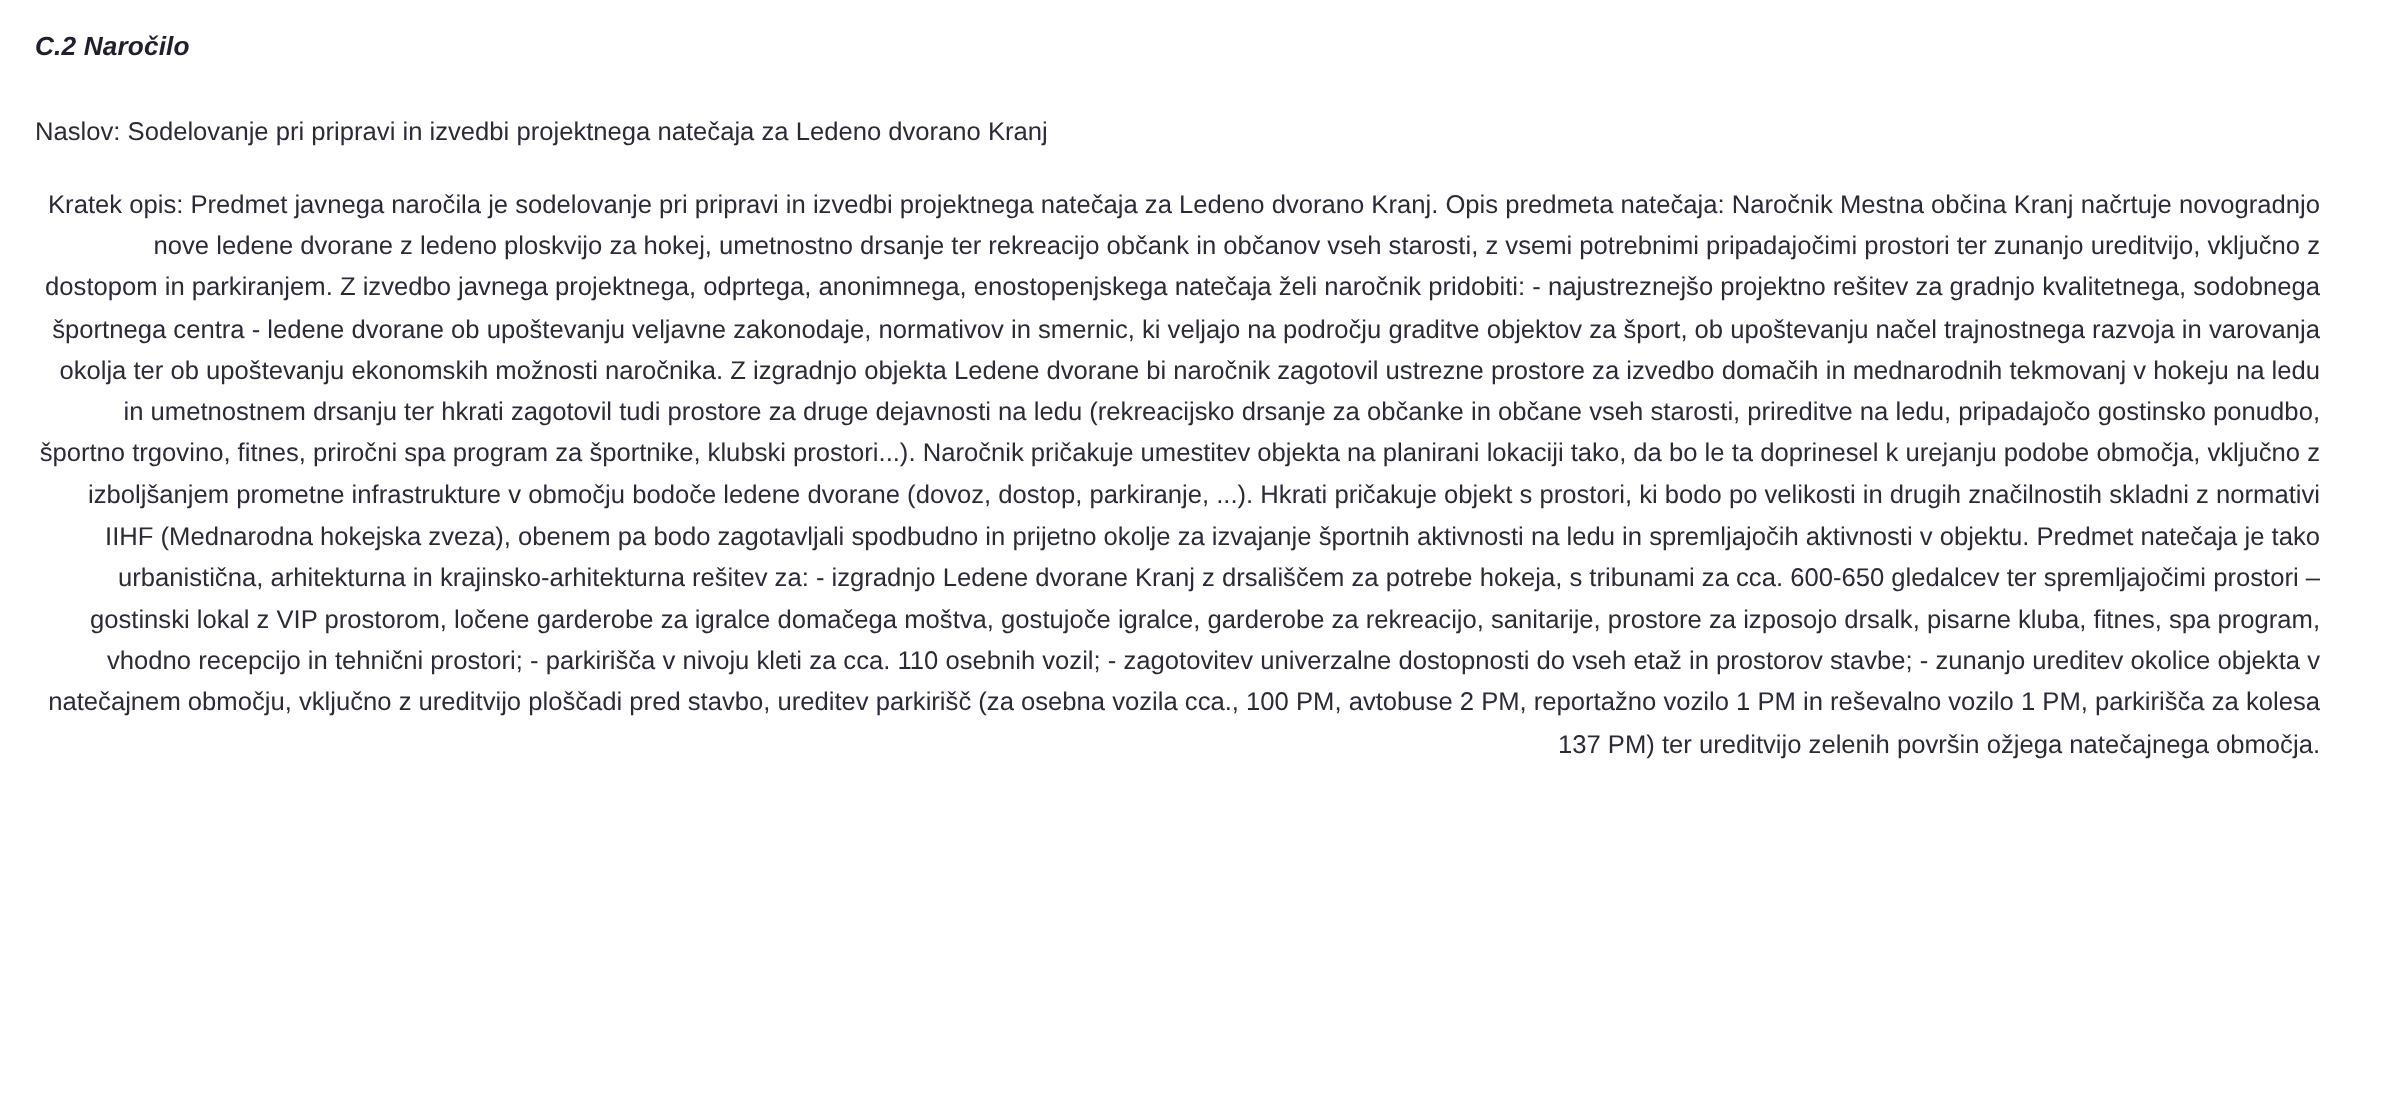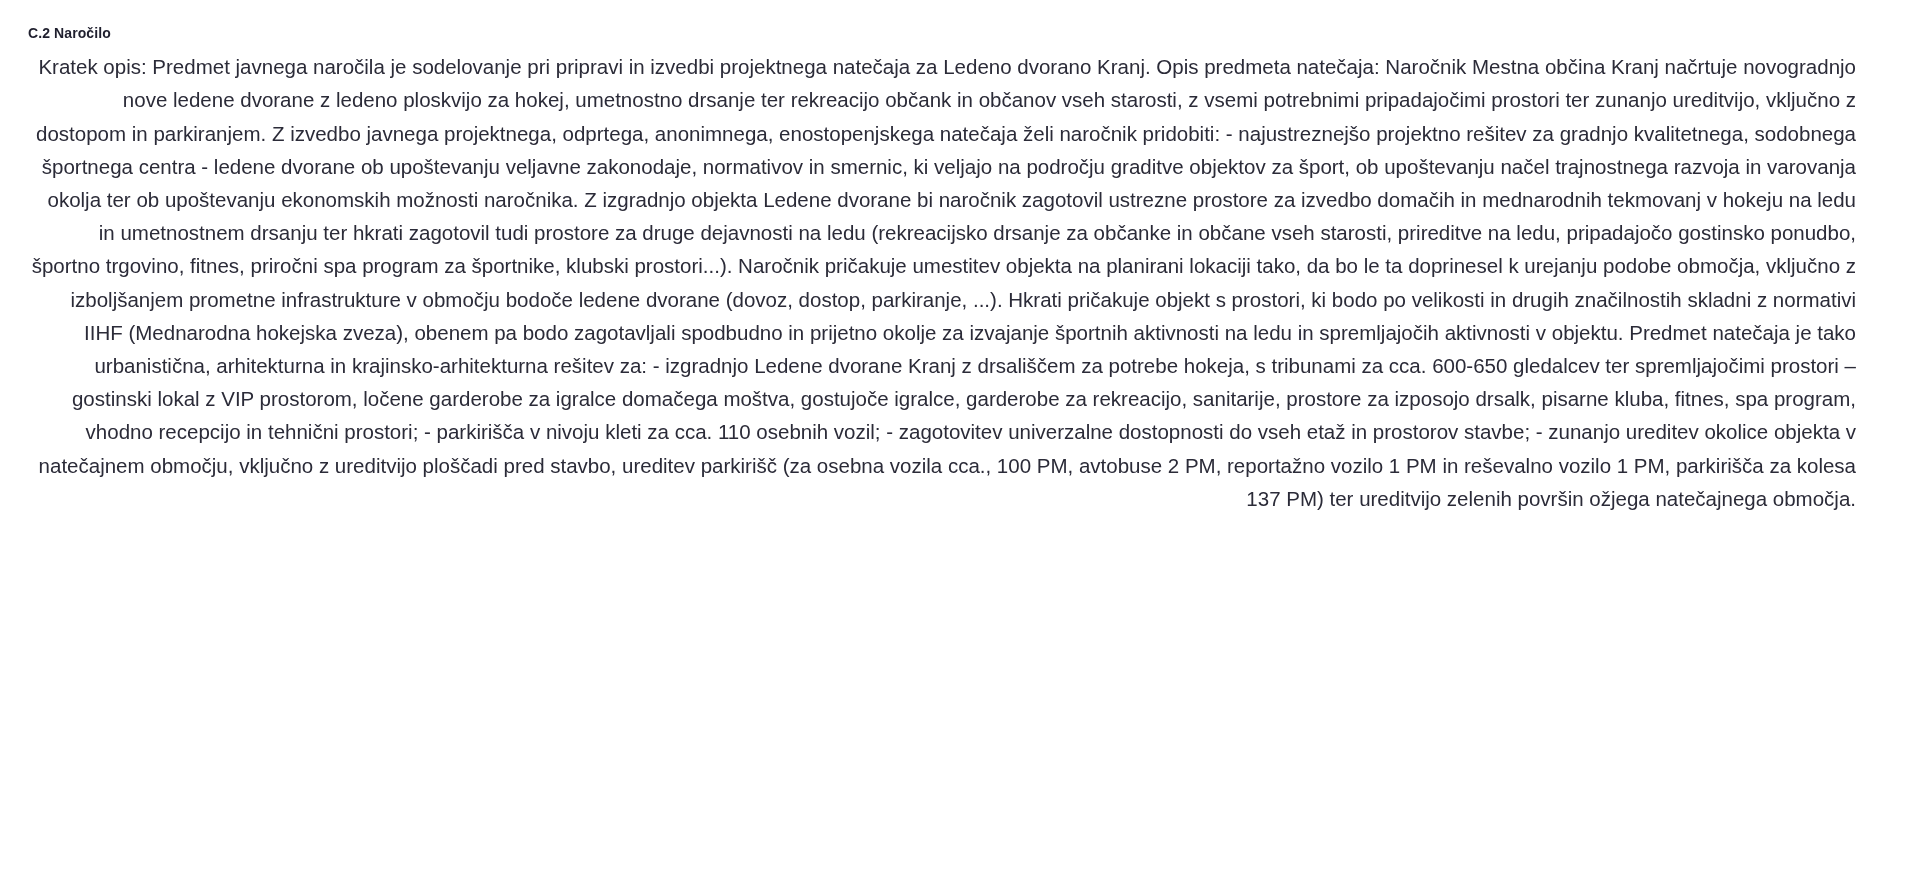--- a/index.html
+++ b/index.html
@@ -15,26 +15,27 @@
     -webkit-font-smoothing: antialiased;
   }
   .page {
     box-sizing: border-box;
     width: 1916px;
     min-height: 886px;
     padding: 18px 60px 20px 28px;
     background: #ffffff;
   }
   .section-heading {
-    font-size: 14px;
+    font-size: 21px;
     font-weight: bold;
     line-height: 1.3;
     color: #1f1f2e;
-    margin: 6px 0 8px 0;
+    margin: 6px 0 40px 0;
     letter-spacing: 0.1px;
+    font-style: italic;
   }
   .field-line {
     font-size: 20.5px;
     line-height: 1.45;
     color: #2b2b38;
     margin: 0 0 26px 0;
   }
   .description {
     font-size: 20.5px;
     line-height: 1.62;
@@ -44,16 +45,17 @@
     max-width: 1830px;
   }
 </style>
 </head>
 <body>
 
 <div class="page">
 
   <h2 class="section-heading">C.2 Naročilo</h2>
 
+  <p class="field-line">Naslov: Sodelovanje pri pripravi in izvedbi projektnega natečaja za Ledeno dvorano Kranj</p>
 
   <p class="description">Kratek opis: Predmet javnega naročila je sodelovanje pri pripravi in izvedbi projektnega natečaja za Ledeno dvorano Kranj. Opis predmeta natečaja: Naročnik Mestna občina Kranj načrtuje novogradnjo nove ledene dvorane z ledeno ploskvijo za hokej, umetnostno drsanje ter rekreacijo občank in občanov vseh starosti, z vsemi potrebnimi pripadajočimi prostori ter zunanjo ureditvijo, vključno z dostopom in parkiranjem. Z izvedbo javnega projektnega, odprtega, anonimnega, enostopenjskega natečaja želi naročnik pridobiti: - najustreznejšo projektno rešitev za gradnjo kvalitetnega, sodobnega športnega centra - ledene dvorane ob upoštevanju veljavne zakonodaje, normativov in smernic, ki veljajo na področju graditve objektov za šport, ob upoštevanju načel trajnostnega razvoja in varovanja okolja ter ob upoštevanju ekonomskih možnosti naročnika. Z izgradnjo objekta Ledene dvorane bi naročnik zagotovil ustrezne prostore za izvedbo domačih in mednarodnih tekmovanj v hokeju na ledu in umetnostnem drsanju ter hkrati zagotovil tudi prostore za druge dejavnosti na ledu (rekreacijsko drsanje za občanke in občane vseh starosti, prireditve na ledu, pripadajočo gostinsko ponudbo, športno trgovino, fitnes, priročni spa program za športnike, klubski prostori...). Naročnik pričakuje umestitev objekta na planirani lokaciji tako, da bo le ta doprinesel k urejanju podobe območja, vključno z izboljšanjem prometne infrastrukture v območju bodoče ledene dvorane (dovoz, dostop, parkiranje, ...). Hkrati pričakuje objekt s prostori, ki bodo po velikosti in drugih značilnostih skladni z normativi IIHF (Mednarodna hokejska zveza), obenem pa bodo zagotavljali spodbudno in prijetno okolje za izvajanje športnih aktivnosti na ledu in spremljajočih aktivnosti v objektu. Predmet natečaja je tako urbanistična, arhitekturna in krajinsko-arhitekturna rešitev za: - izgradnjo Ledene dvorane Kranj z drsališčem za potrebe hokeja, s tribunami za cca. 600-650 gledalcev ter spremljajočimi prostori – gostinski lokal z VIP prostorom, ločene garderobe za igralce domačega moštva, gostujoče igralce, garderobe za rekreacijo, sanitarije, prostore za izposojo drsalk, pisarne kluba, fitnes, spa program, vhodno recepcijo in tehnični prostori; - parkirišča v nivoju kleti za cca. 110 osebnih vozil; - zagotovitev univerzalne dostopnosti do vseh etaž in prostorov stavbe; - zunanjo ureditev okolice objekta v natečajnem območju, vključno z ureditvijo ploščadi pred stavbo, ureditev parkirišč (za osebna vozila cca., 100 PM, avtobuse 2 PM, reportažno vozilo 1 PM in reševalno vozilo 1 PM, parkirišča za kolesa 137 PM) ter ureditvijo zelenih površin ožjega natečajnega območja.</p>
 
 </div>
 
 </body></html>

